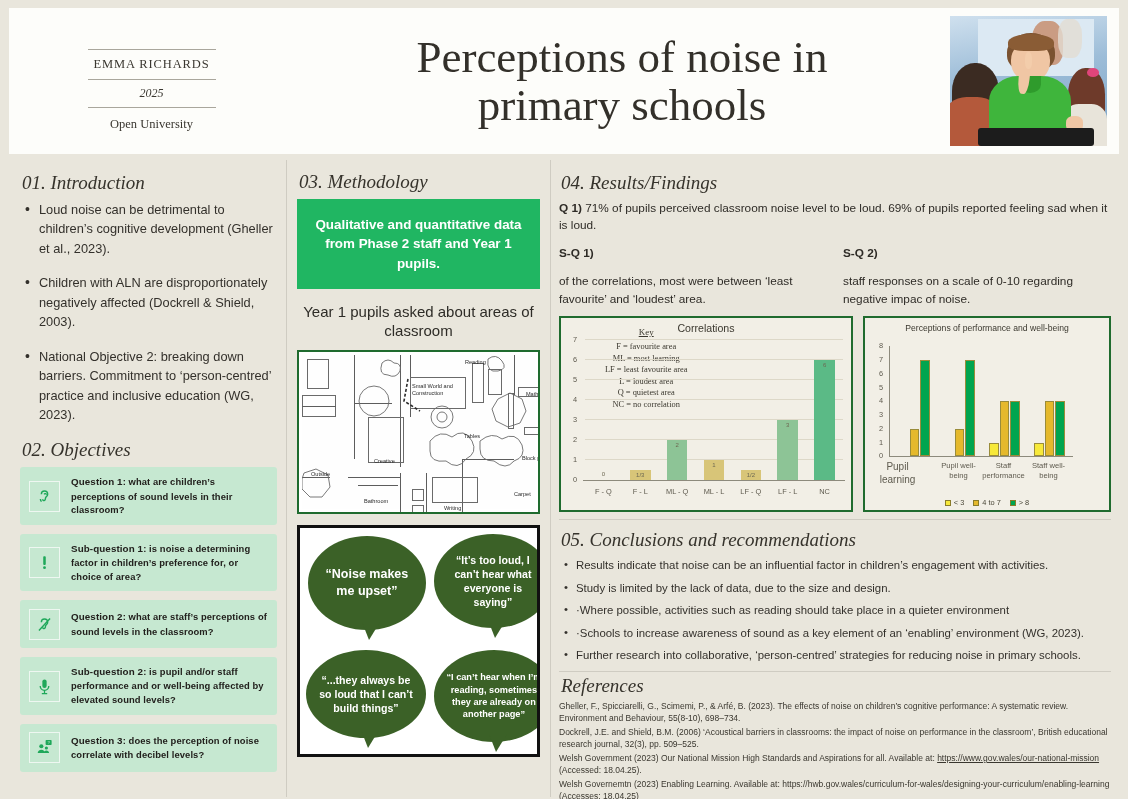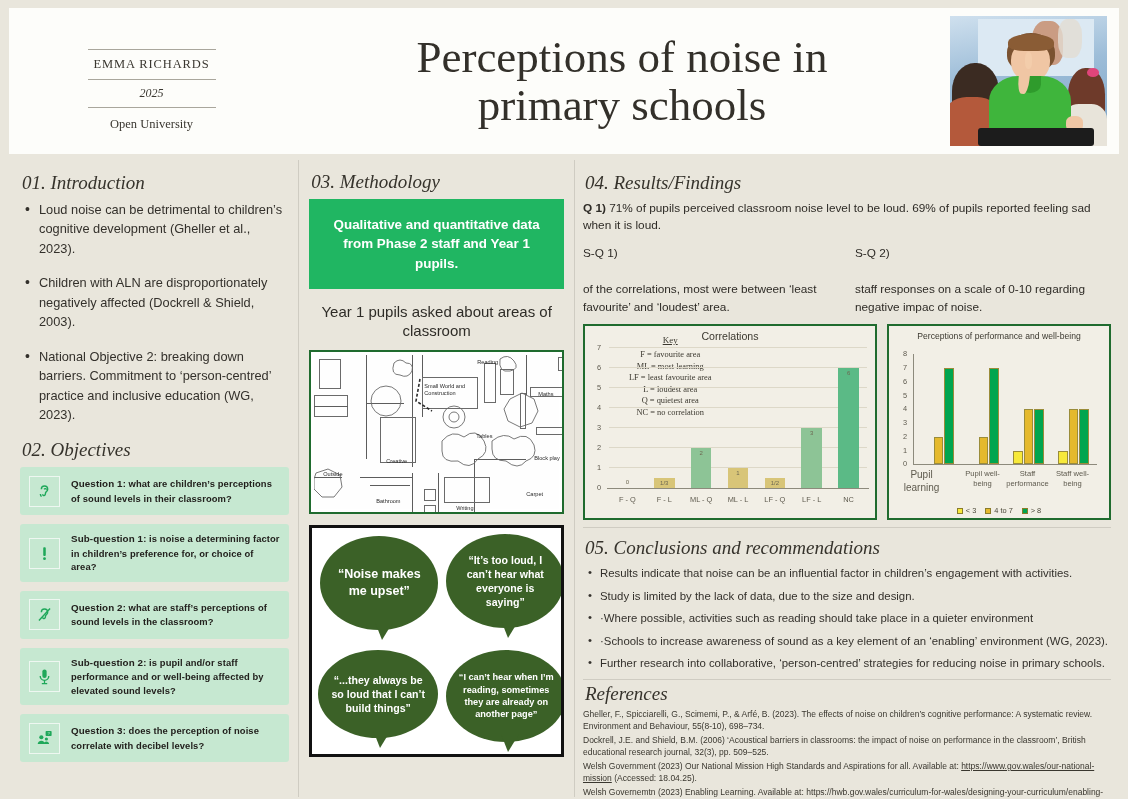--- a/index.html
+++ b/index.html
@@ -76,26 +76,26 @@
   .bubbles-frame { border: 3px solid #111; background: #fff; height: 232px; position: relative; margin-top: 11px; overflow: hidden; }
   .bubble { position: absolute; background: #3b6127; border-radius: 50%; display: flex; align-items: center; justify-content: center; text-align: center; color: #fff; font-weight: 600; }
   .bubble span { display: block; line-height: 1.34; padding: 0 9px; }
   .bubble:after { content: ""; position: absolute; bottom: -10px; left: 46%; border-left: 7px solid transparent; border-right: 11px solid transparent; border-top: 18px solid #3b6127; }
 
   
   .res-para { font-size: 11.8px; line-height: 1.45; color: #2e2b26; margin-bottom: 11px; }
   .res-para b { font-weight: 700; }
   .sq-row { display: flex; gap: 16px; margin-bottom: 8px; }
   .sq-col { flex: 1; font-size: 11.8px; line-height: 1.5; color: #2e2b26; }
-  .sq-col .sq-title { font-weight: 400; display: block; margin-bottom: 18px; }
+  .sq-col .sq-title { font-weight: 700; display: block; margin-bottom: 10px; }
 
   .charts-row { display: flex; gap: 10px; }
   .chart-frame { border: 2.5px solid #1f6b2e; background: #f2efe6; position: relative; }
   .chart1 { width: 294px; height: 196px; }
-  .chart2 { width: 224px; height: 196px; }
+  .chart2 { width: 248px; height: 196px; }
   .chart-title { text-align: center; font-size: 10.6px; color: #3b382f; padding-top: 4px; line-height: 1.2; }
   .chart-title.small { font-size: 8.6px; padding-top: 5px; }
 
   .plot { position: absolute; }
   .tick-lbl { position: absolute; font-size: 7.4px; color: #5e5a4e; }
   .bar { position: absolute; bottom: 0; }
   .bar-val { position: absolute; width: 100%; text-align: center; font-size: 6px; color: #6d6852; top: 2px; }
   .gridline { position: absolute; height: 1px; background: #ddd8c8; left: 0; right: 0; }
   .axisline { position: absolute; background: #8d8a7c; }
 

